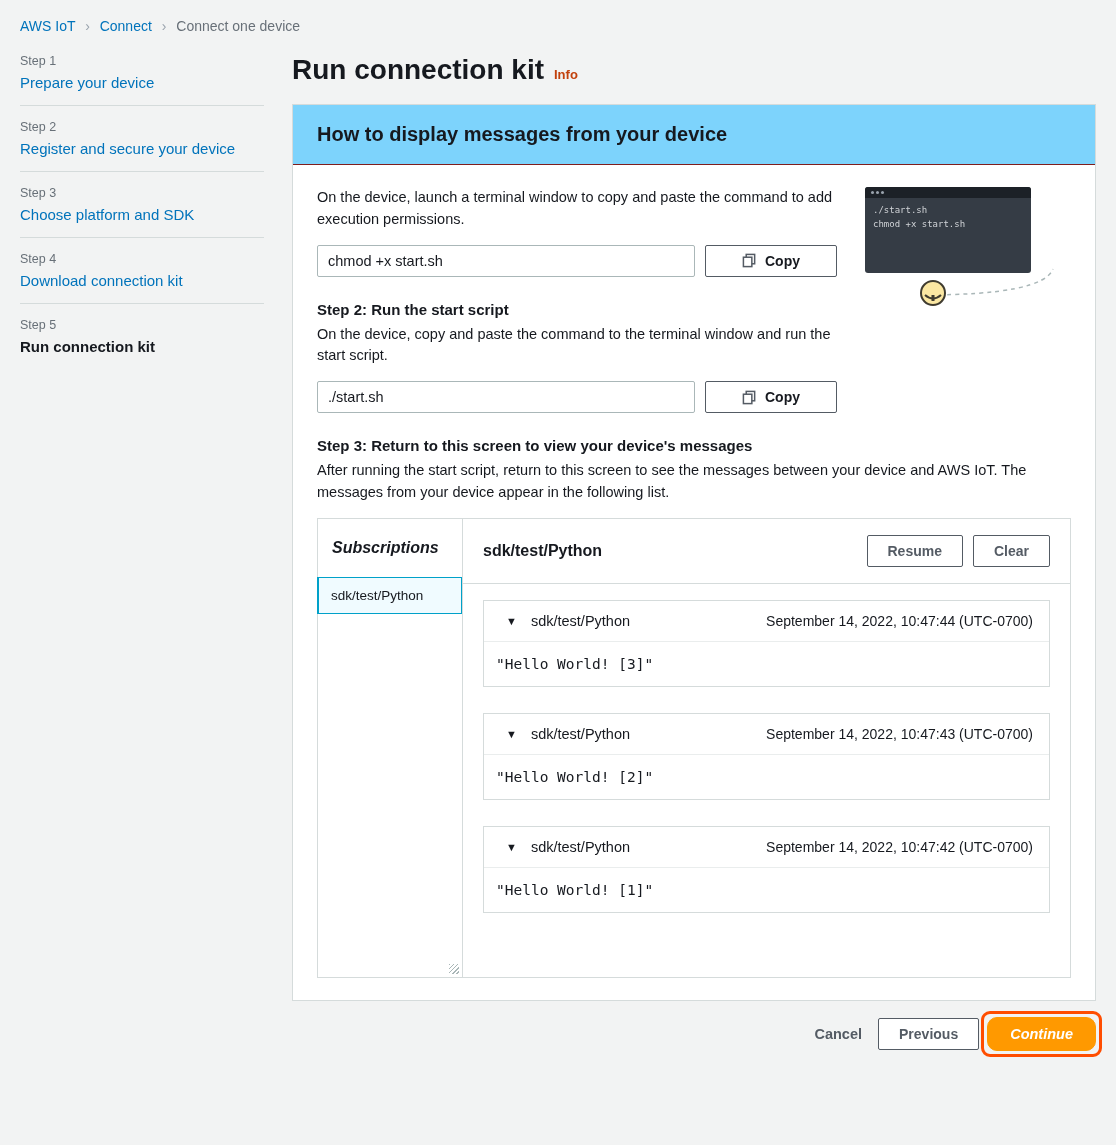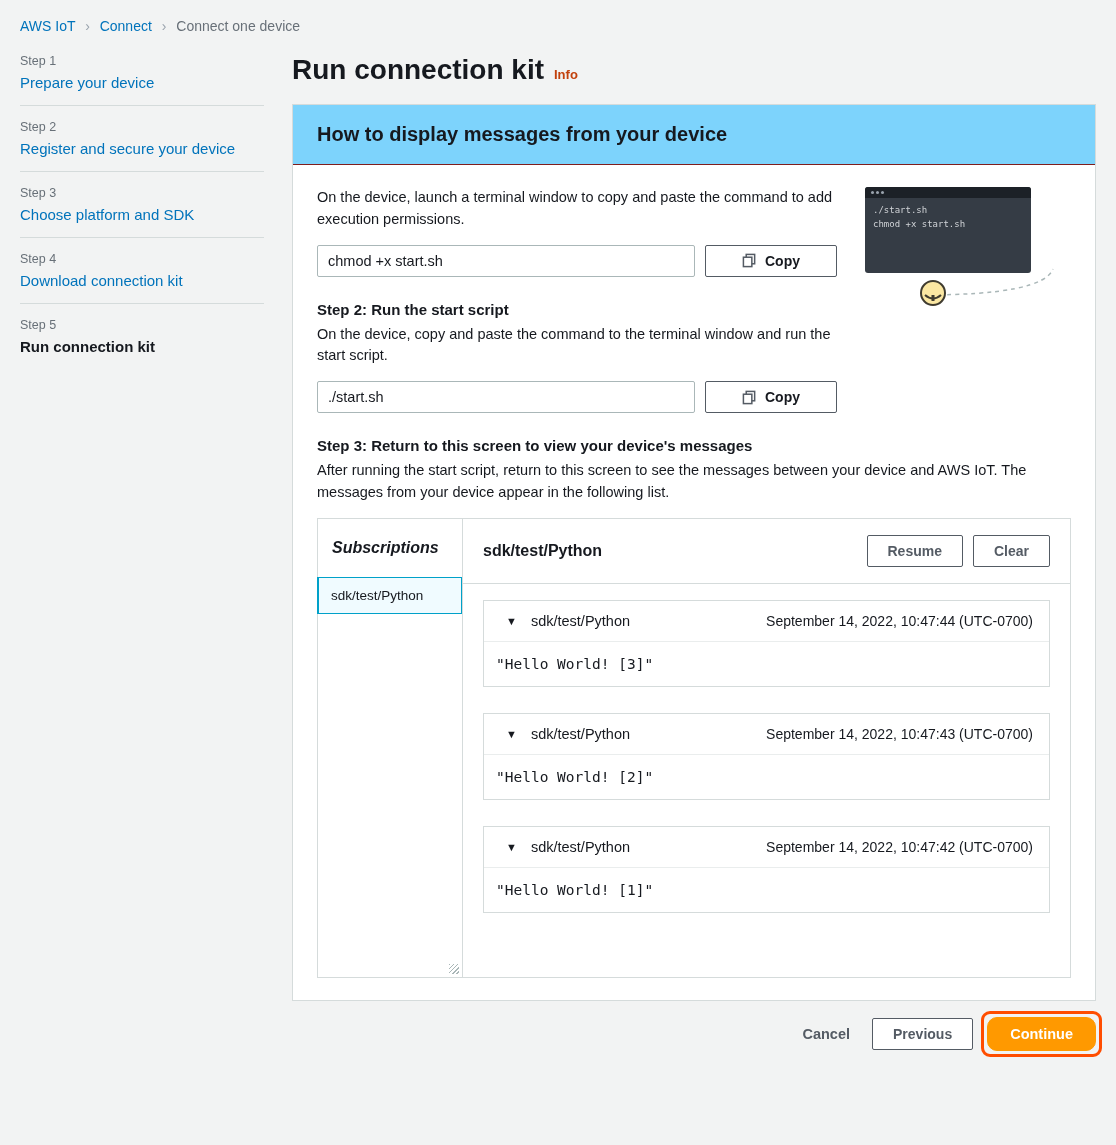--- a/index.html
+++ b/index.html
@@ -70,23 +70,23 @@
 
   .feed-body { padding: 16px 20px; display: flex; flex-direction: column; gap: 26px; }
   .msg-card { border: 1px solid #d5dbdb; }
   .msg-card-h { display:flex; align-items:center; padding: 12px 16px 12px 22px; border-bottom: 1px solid #eaeded; font-size: 14.5px; }
   .tri { margin-right: 14px; font-size: 11px; }
   .msg-topic { flex: 1; font-weight: 400; }
   .msg-ts { font-size: 14px; color: #16191f; }
   .msg-body { padding: 14px 12px; font-family: ui-monospace, Menlo, Consolas, monospace; font-size: 14.5px; }
 
   
-  .footer { display:flex; justify-content: flex-end; align-items: center; gap: 14px; margin-top: 16px; }
+  .footer { display:flex; justify-content: flex-end; align-items: center; gap: 8px; margin-top: 16px; }
   .link-btn { color: #545b64; font-size: 14.5px; font-weight: 700; cursor: pointer; padding: 0 8px; }
-  .primary-btn { background: #ff9900; border: 1px solid #ff9900; color: #fff; font-weight: 700; font-size: 14.5px; padding: 8px 22px; border-radius: 10px; cursor:pointer; }
+  .primary-btn { background: #ff9900; border: 1px solid #ff9900; color: #fff; font-weight: 700; font-size: 14.5px; padding: 8px 22px; border-radius: 10px; cursor:pointer;font-style:italic; }
   .primary-highlight { outline: 3px solid #ff4d00; outline-offset: 3px; border-radius: 3px; }
 </style>
 </head>
 <body>
 
 <div class="page">
 
   <div class="breadcrumbs">
     <a href="#" class="bc-link">AWS IoT</a>
     <span class="sep">›</span>

